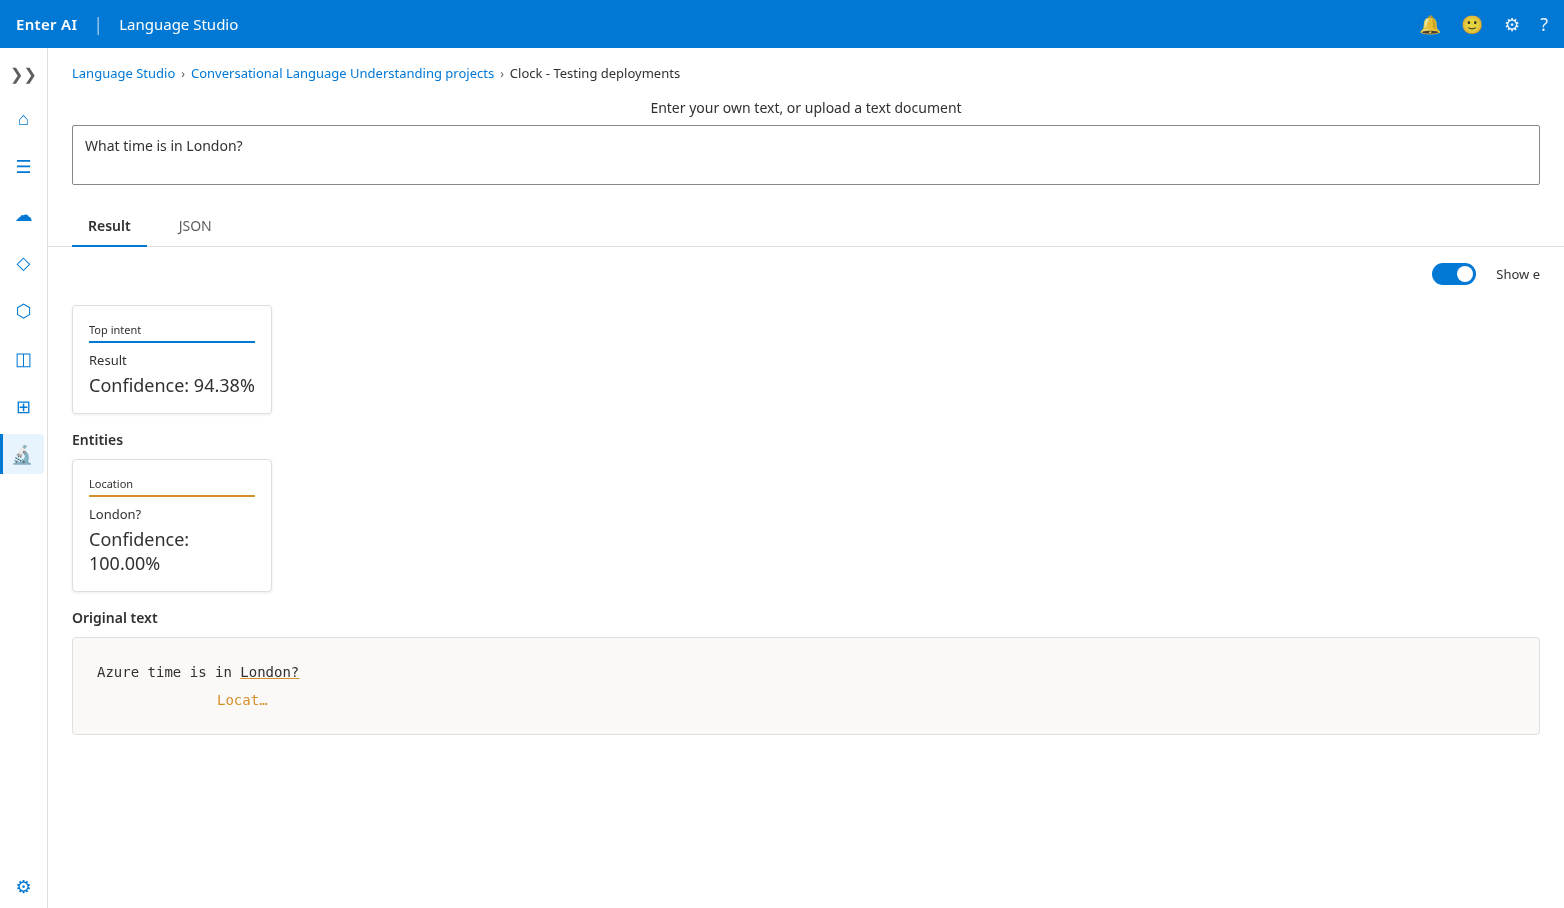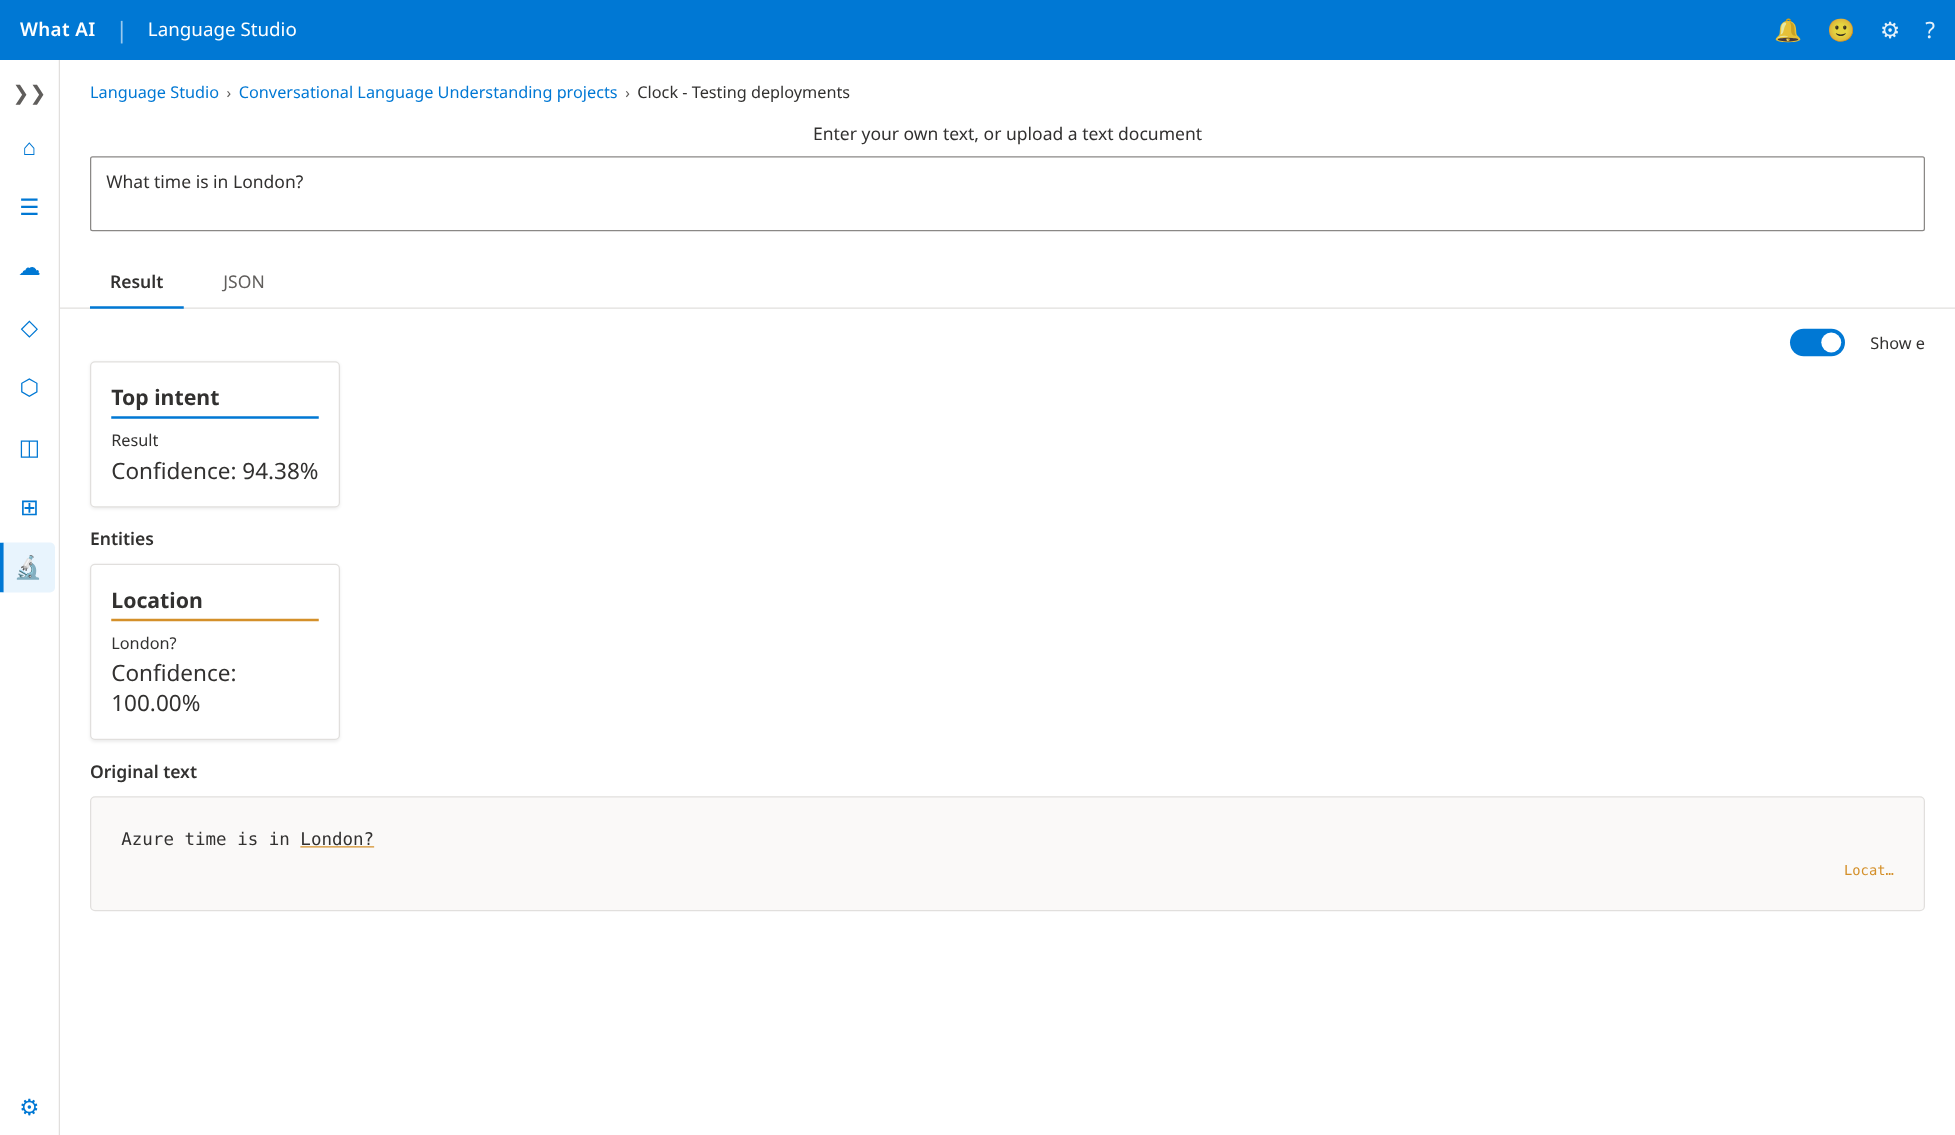--- a/index.html
+++ b/index.html
@@ -181,21 +181,21 @@
       padding: 16px 24px;
       position: relative;
     }
 
     
     .toggle-row {
       display: flex;
       justify-content: flex-end;
       align-items: center;
       gap: 20px;
-      margin-bottom: 4px;
+      margin-bottom: 20px;
     }
     .toggle-switch {
       width: 44px;
       height: 22px;
       background: #0078d4;
       border-radius: 11px;
       position: relative;
       cursor: pointer;
     }
     .toggle-knob {
@@ -223,22 +223,22 @@
       border: 1px solid #e1dfdd;
       border-radius: 4px;
       padding: 16px;
       display: inline-block;
       min-width: 160px;
       max-width: 200px;
       background: #fff;
       box-shadow: 0 1px 3px rgba(0,0,0,0.08);
     }
     .card-title {
-      font-size: 17px;
-      font-weight: 700;
+      font-size: 11px;
+      font-weight: 400;
       color: #323130;
       padding-bottom: 4px;
       margin-bottom: 8px;
       border-bottom: 2px solid #0078d4;
     }
     .card-entity-title {
       border-bottom: 2px solid #d4902a;
     }
     .card-value {
       font-size: 13px;
@@ -266,31 +266,31 @@
       color: #323130;
       font-family: 'Consolas', monospace;
       line-height: 2;
     }
     .entity-highlight {
       text-decoration: underline;
       text-decoration-color: #d4902a;
     }
     .entity-label {
       color: #d4902a;
-      font-size: 11px;
+      font-size: 14px;
       display: block;
-      text-align: right;
+      text-align: left;
       margin-left: 120px;
     }
   </style>
 </head>
 <body>
 
 <div class="top-nav">
-  <span class="top-nav-brand">What AI</span>
+  <span class="top-nav-brand">Enter AI</span>
   <span class="top-nav-divider">|</span>
   <span class="top-nav-app">Language Studio</span>
   <div class="top-nav-spacer"></div>
   <div class="top-nav-icons">
     <span class="nav-icon">🔔</span>
     <span class="nav-icon">🙂</span>
     <span class="nav-icon">⚙</span>
     <span class="nav-icon">?</span>
   </div>
 </div>

